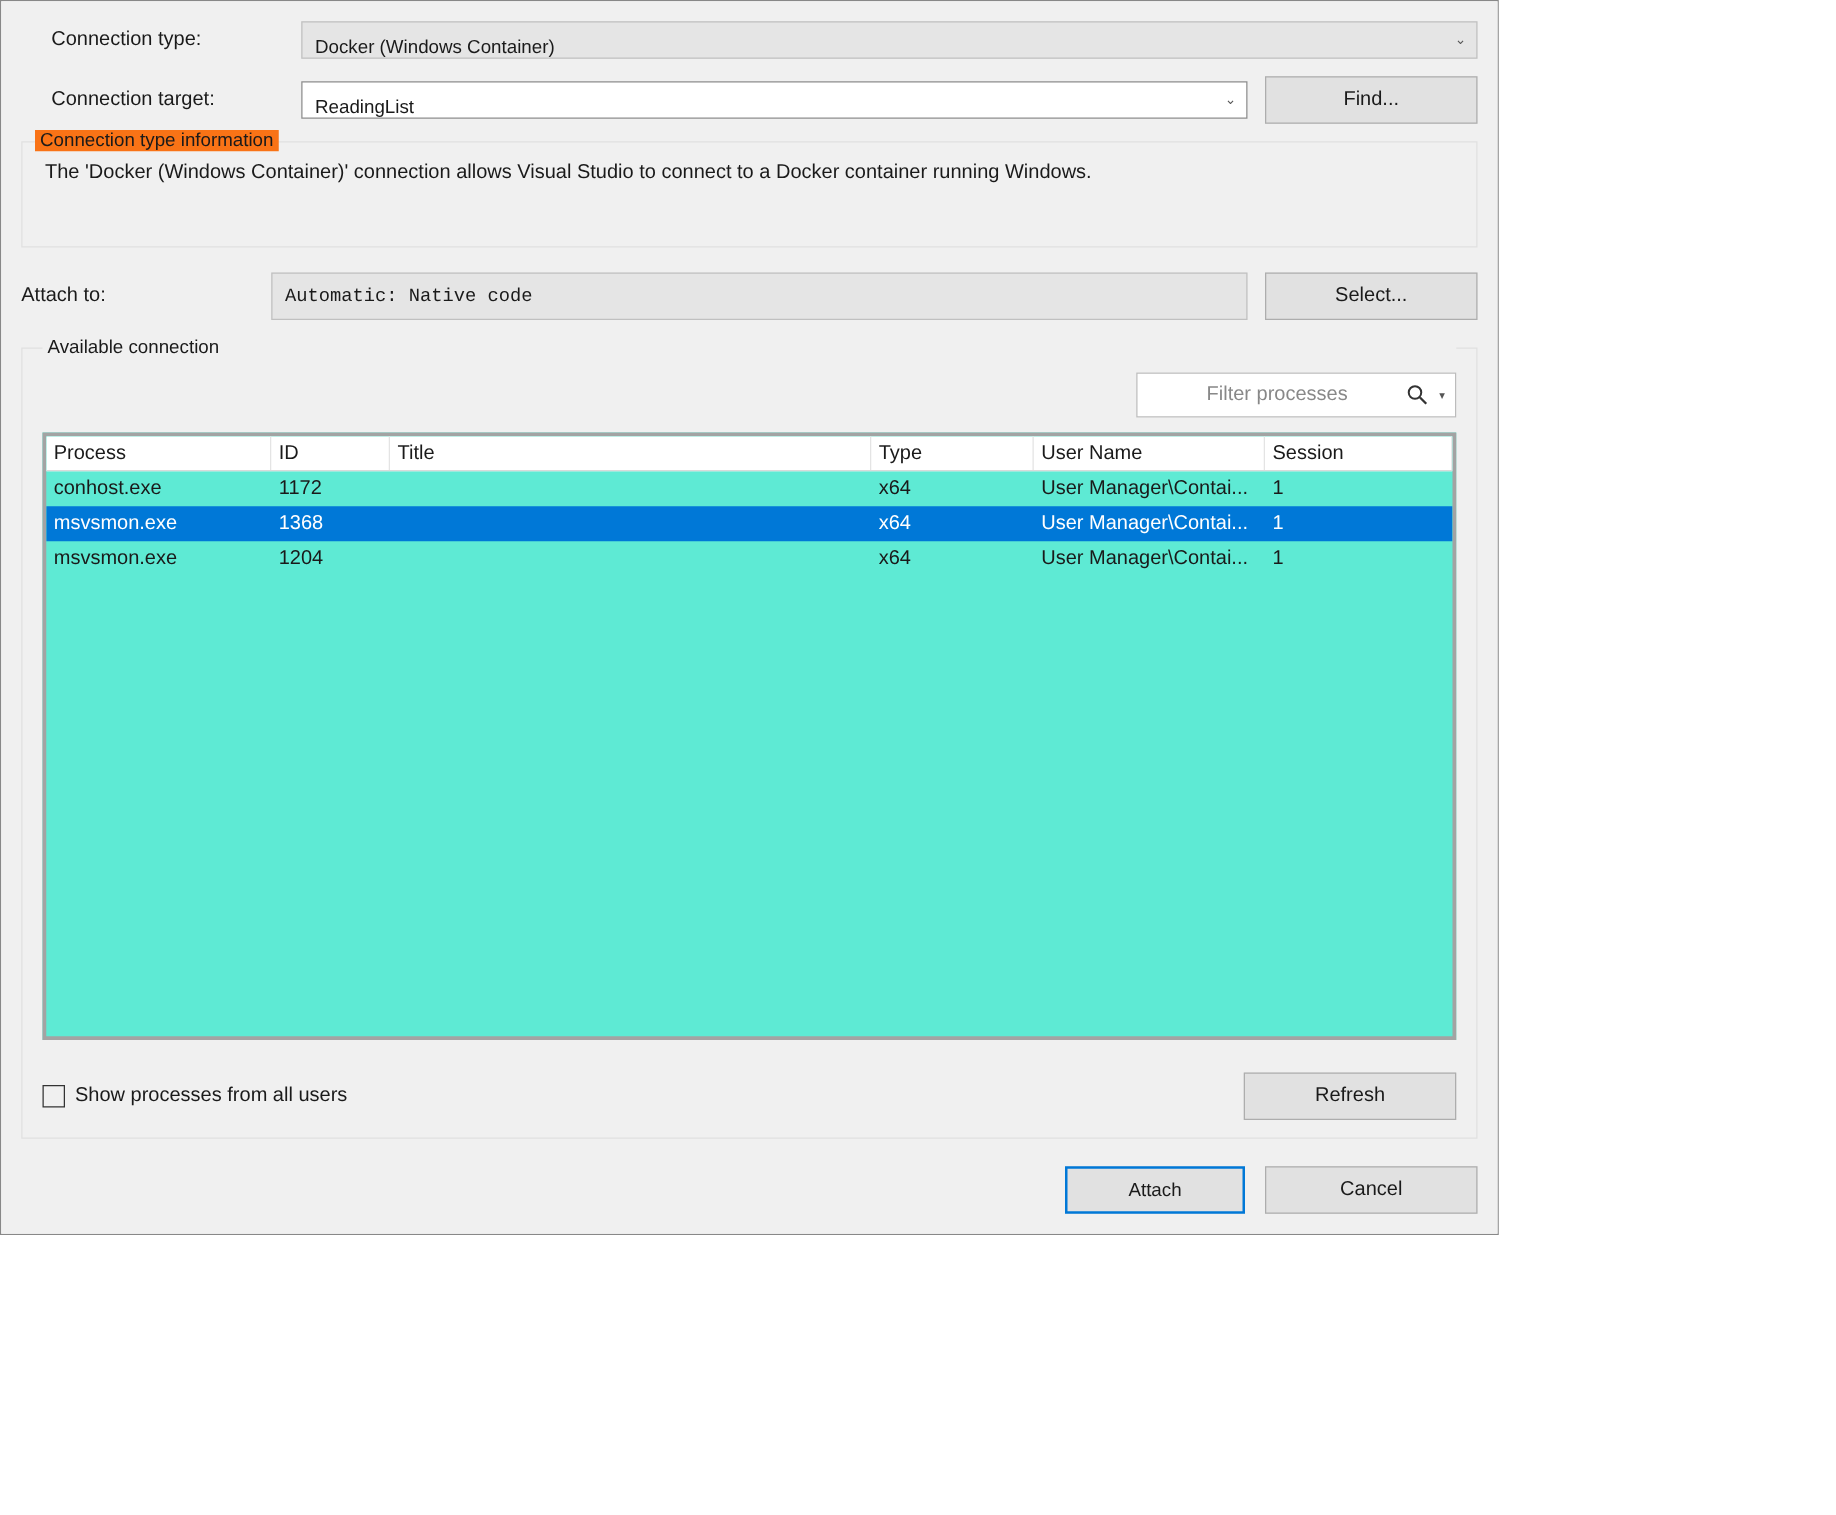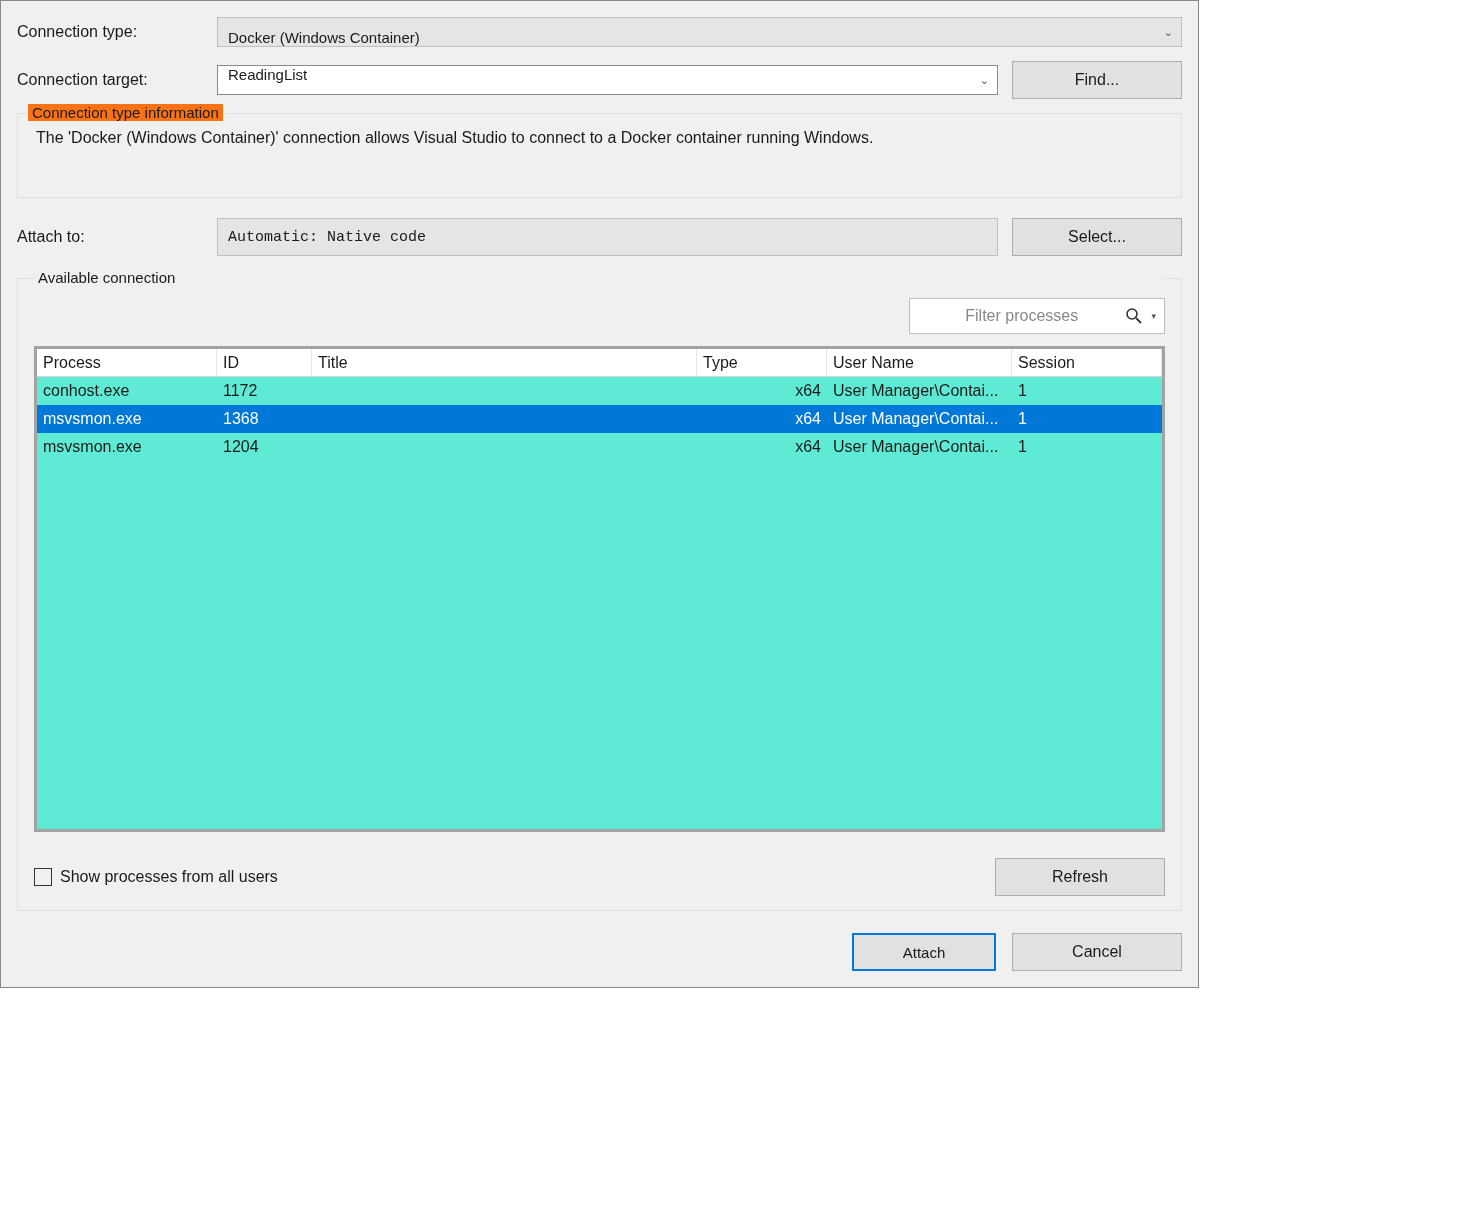--- a/index.html
+++ b/index.html
@@ -39,20 +39,21 @@
     flex: 1;
     background: #f0f0f0;
     padding: 16px;
     display: flex;
     flex-direction: column;
   }
   .form-row {
     display: flex;
     align-items: center;
     margin-bottom: 14px;
+    margin-left: 24px;
   }
   .form-label {
     width: 200px;
     font-size: 16px;
   }
   .dropdown {
     flex: 1;
     height: 30px;
     background: #e5e5e5;
     border: 1px solid #c0c0c0;
@@ -64,21 +65,21 @@
   .dropdown .chev {
     position: absolute; right: 8px; top: 50%; transform: translateY(-50%);
     font-size: 11px; color: #555;
   }
   .combo-input {
     flex: 1;
     height: 30px;
     background: #fff;
     border: 1px solid #8a8a8a;
     display: flex;
-    align-items: flex-start;
+    align-items: flex-end;
     padding: 0 10px;
     position: relative;
   }
   .combo-input .chev {
     position: absolute; right: 8px; top: 50%; transform: translateY(-50%);
     font-size: 11px; color: #555;
   }
   .btn {
     height: 38px;
     background: #e1e1e1;
@@ -165,21 +166,21 @@
     display: flex;
     height: 28px;
     align-items: center;
   }
   .thead { border-bottom: 1px solid #d9d9d9; background:#fff; }
   .thead .tcell { border-right: 1px solid #e4e4e4; display:flex; align-items:center; height:100%; }
   .tcell { padding: 0 6px; overflow: hidden; white-space: nowrap; text-overflow: ellipsis; font-size: 16px; }
   .c-process { width: 180px; }
   .c-id { width: 95px; }
   .c-title { width: 385px; }
-  .c-type { width: 130px; text-align: right; }
+  .c-type { width: 130px; }
   .c-user { width: 185px; }
   .c-session { flex: 1; }
   .trow.selected { background: #0078d7; color: #fff; }
   .bottom-row {
     display: flex;
     align-items: center;
     margin-top: 26px;
   }
   .checkbox {
     width: 18px; height: 18px; border: 1.5px solid #333; margin-right: 8px;

